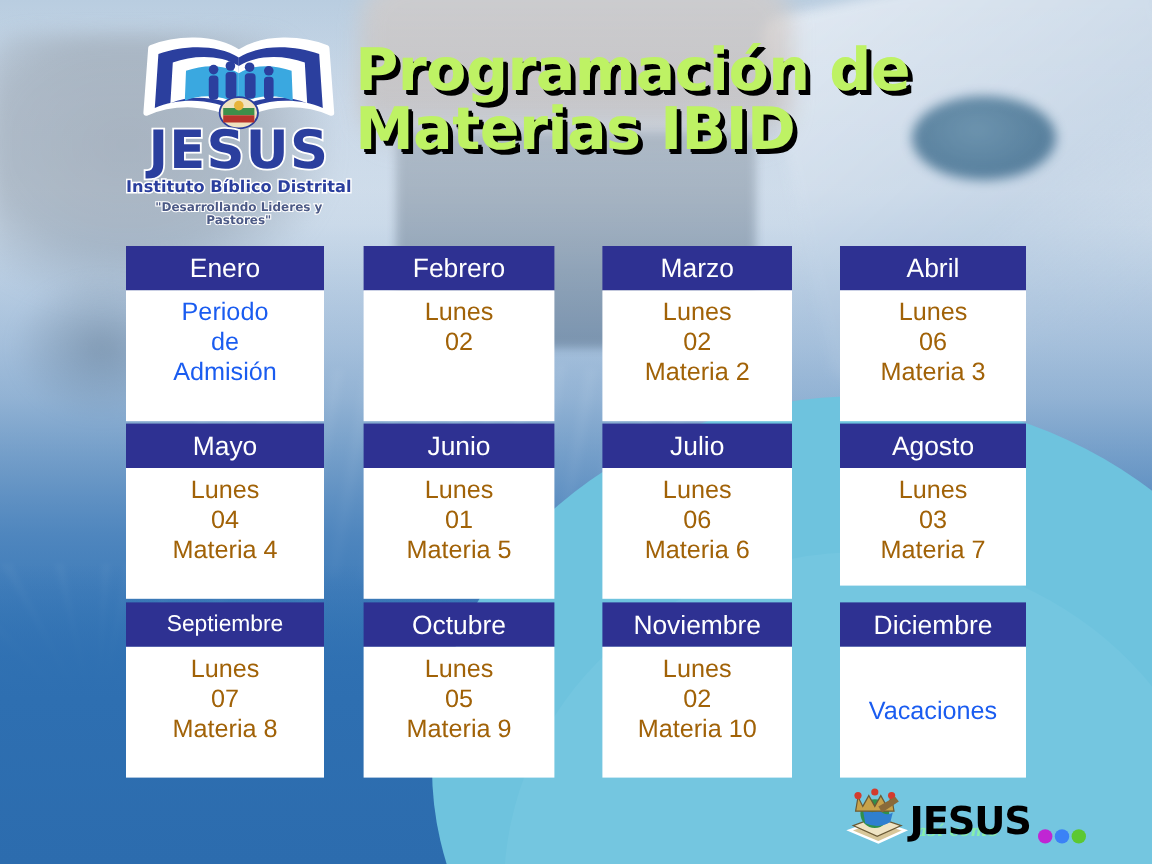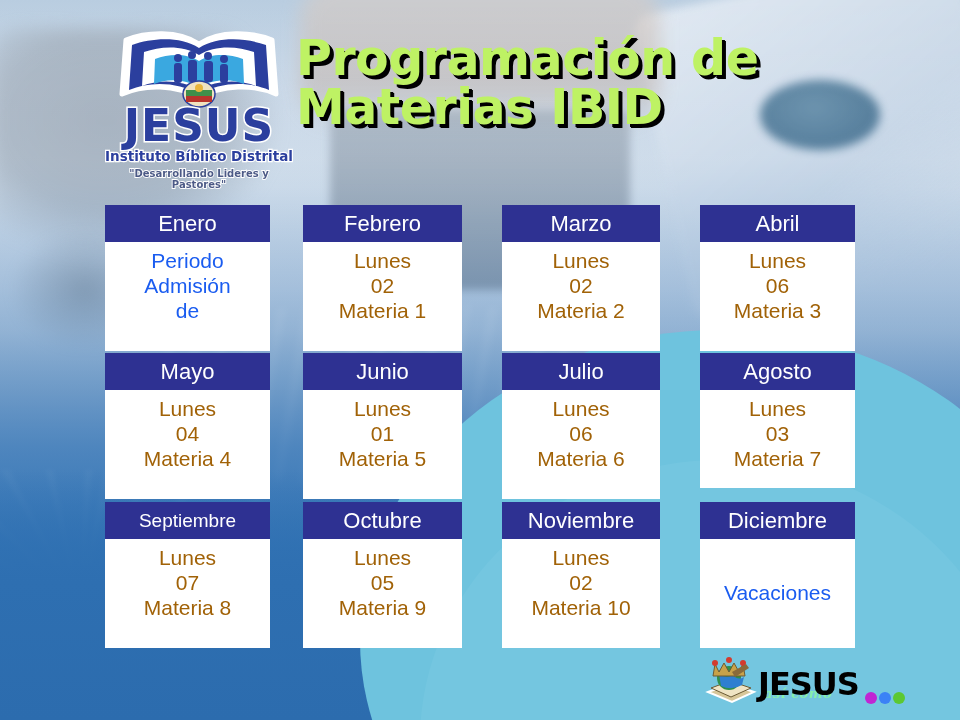--- a/index.html
+++ b/index.html
@@ -194,30 +194,29 @@
       <div>Programación de</div>
       <div>Materias IBID</div>
     </div>
   </div>
 
   <div class="grid" id="month-grid">
       <div class="card" style="left: 105px; top: 205px; width: 165px;">
         <div class="mhead">Enero</div>
         <div class="mbody accent" style="height: 95px;">
           <span class="ln">Periodo</span>
+          <span class="ln">de</span>
           <span class="ln">Admisión</span>
-          <span class="ln">de</span>
         </div>
       </div>
       <div class="card" style="left: 303px; top: 205px; width: 159px;">
         <div class="mhead">Febrero</div>
         <div class="mbody" style="height: 95px;">
           <span class="ln">Lunes</span>
           <span class="ln">02</span>
-          <span class="ln">Materia 1</span>
         </div>
       </div>
       <div class="card" style="left: 502px; top: 205px; width: 158px;">
         <div class="mhead">Marzo</div>
         <div class="mbody" style="height: 95px;">
           <span class="ln">Lunes</span>
           <span class="ln">02</span>
           <span class="ln">Materia 2</span>
         </div>
       </div>

